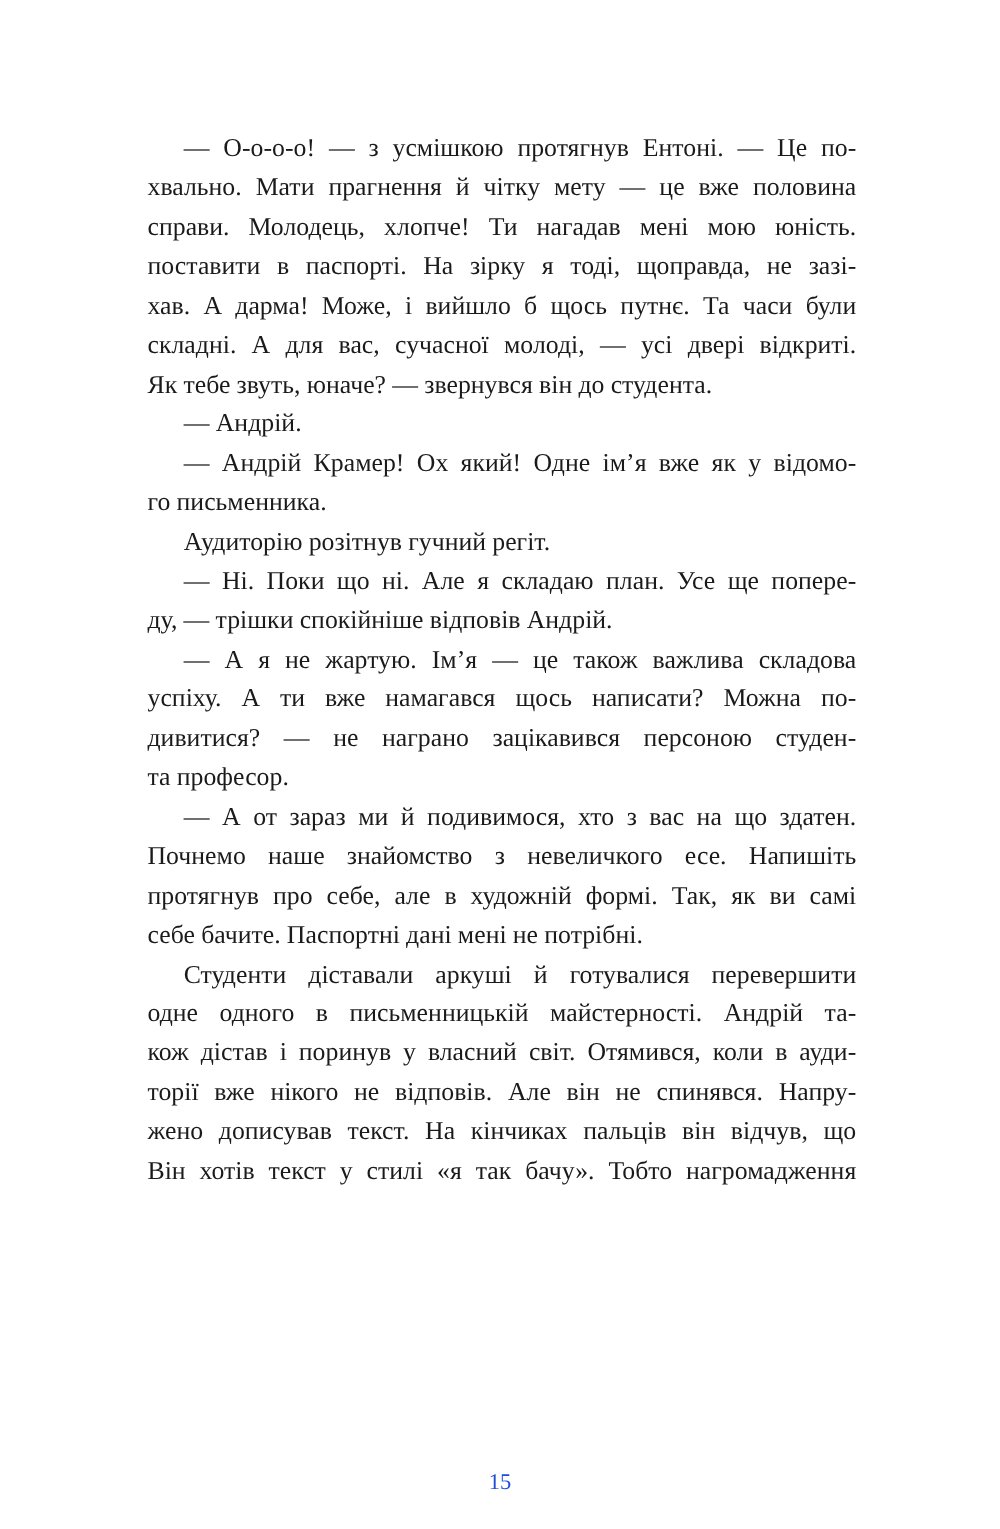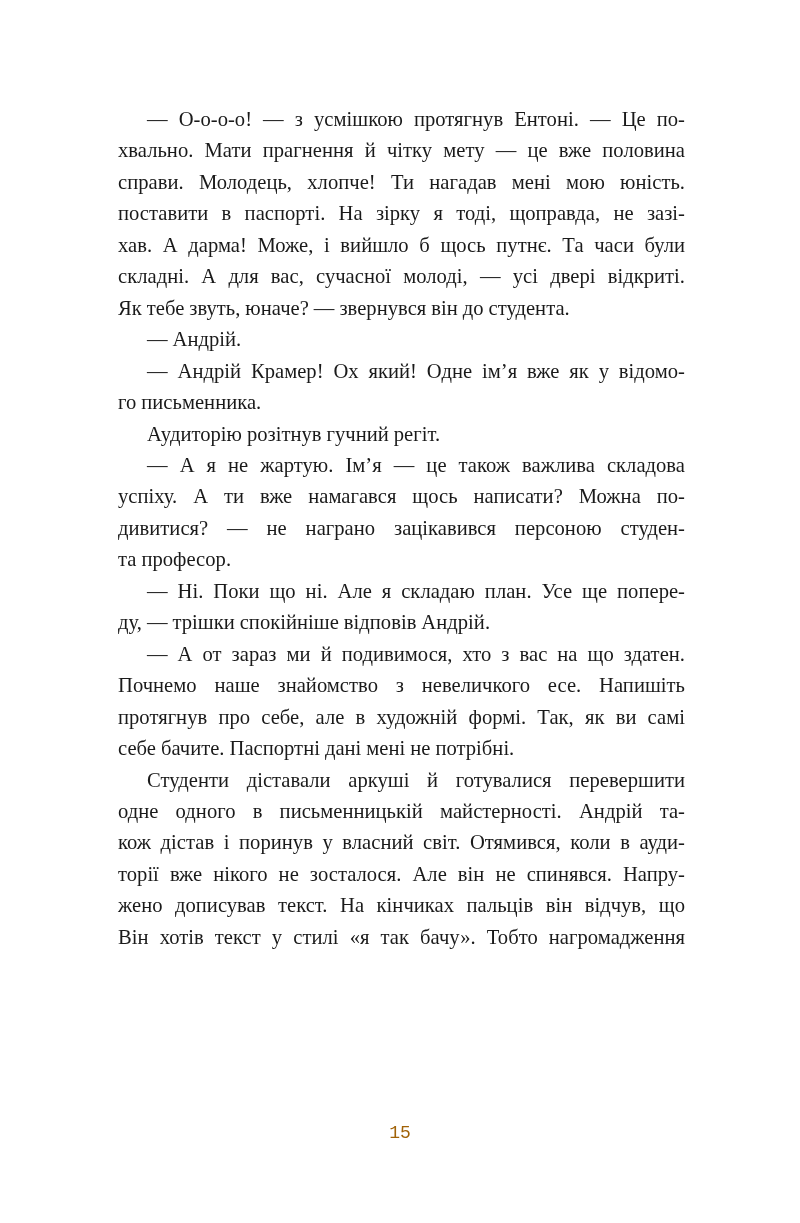--- a/index.html
+++ b/index.html
@@ -67,27 +67,27 @@
   }
   .para > .ln.last {
     text-align: right;
     text-align-last: left;
     white-space: normal;
   }
 
   .folio {
     position: absolute;
     left: 0;
-    top: 1122px;
+    top: 1174px;
     width: 800px;
     text-align: center;
     font-size: 18px;
     line-height: 22px;
-    color: #a16207;
-    font-family: Liberation Mono, monospace;
+    color: #1d4ed8;
+    font-family: Liberation Serif, serif;
   }
 </style>
 </head>
 <body>
 
 <div class="page">
 
   <div class="text-block">
 
     <p class="para">
@@ -107,44 +107,44 @@
     <p class="para">
       <span class="ln first just">— Андрій Крамер! Ох який! Одне ім’я вже як у відомо-</span>
       <span class="ln last">го письменника.</span>
     </p>
 
     <p class="para">
       <span class="ln first last">Аудиторію розітнув гучний регіт.</span>
     </p>
 
     <p class="para">
+      <span class="ln first just">— Ні. Поки що ні. Але я складаю план. Усе ще попере-</span>
+      <span class="ln last">ду, — трішки спокійніше відповів Андрій.</span>
+    </p>
+
+    <p class="para">
       <span class="ln first just">— А я не жартую. Ім’я — це також важлива складова</span>
       <span class="ln just">успіху. А ти вже намагався щось написати? Можна по-</span>
       <span class="ln just">дивитися? — не награно зацікавився персоною студен-</span>
       <span class="ln last">та професор.</span>
-    </p>
-
-    <p class="para">
-      <span class="ln first just">— Ні. Поки що ні. Але я складаю план. Усе ще попере-</span>
-      <span class="ln last">ду, — трішки спокійніше відповів Андрій.</span>
     </p>
 
 
     <p class="para">
       <span class="ln first just">— А от зараз ми й подивимося, хто з вас на що здатен.</span>
       <span class="ln just">Почнемо наше знайомство з невеличкого есе. Напишіть</span>
       <span class="ln just">протягнув про себе, але в художній формі. Так, як ви самі</span>
       <span class="ln last">себе бачите. Паспортні дані мені не потрібні.</span>
     </p>
 
     <p class="para">
       <span class="ln first just">Студенти діставали аркуші й готувалися перевершити</span>
       <span class="ln just">одне одного в письменницькій майстерності. Андрій та-</span>
       <span class="ln just">кож дістав і поринув у власний світ. Отямився, коли в ауди-</span>
-      <span class="ln just">торії вже нікого не зосталося. Але він не спинявся. Напру-</span>
+      <span class="ln just">торії вже нікого не відповів. Але він не спинявся. Напру-</span>
       <span class="ln just">жено дописував текст. На кінчиках пальців він відчув, що</span>
       <span class="ln just">Він хотів текст у стилі «я так бачу». Тобто нагромадження</span>
     </p>
 
   </div>
 
   <div class="folio">15</div>
 
 </div>
 

